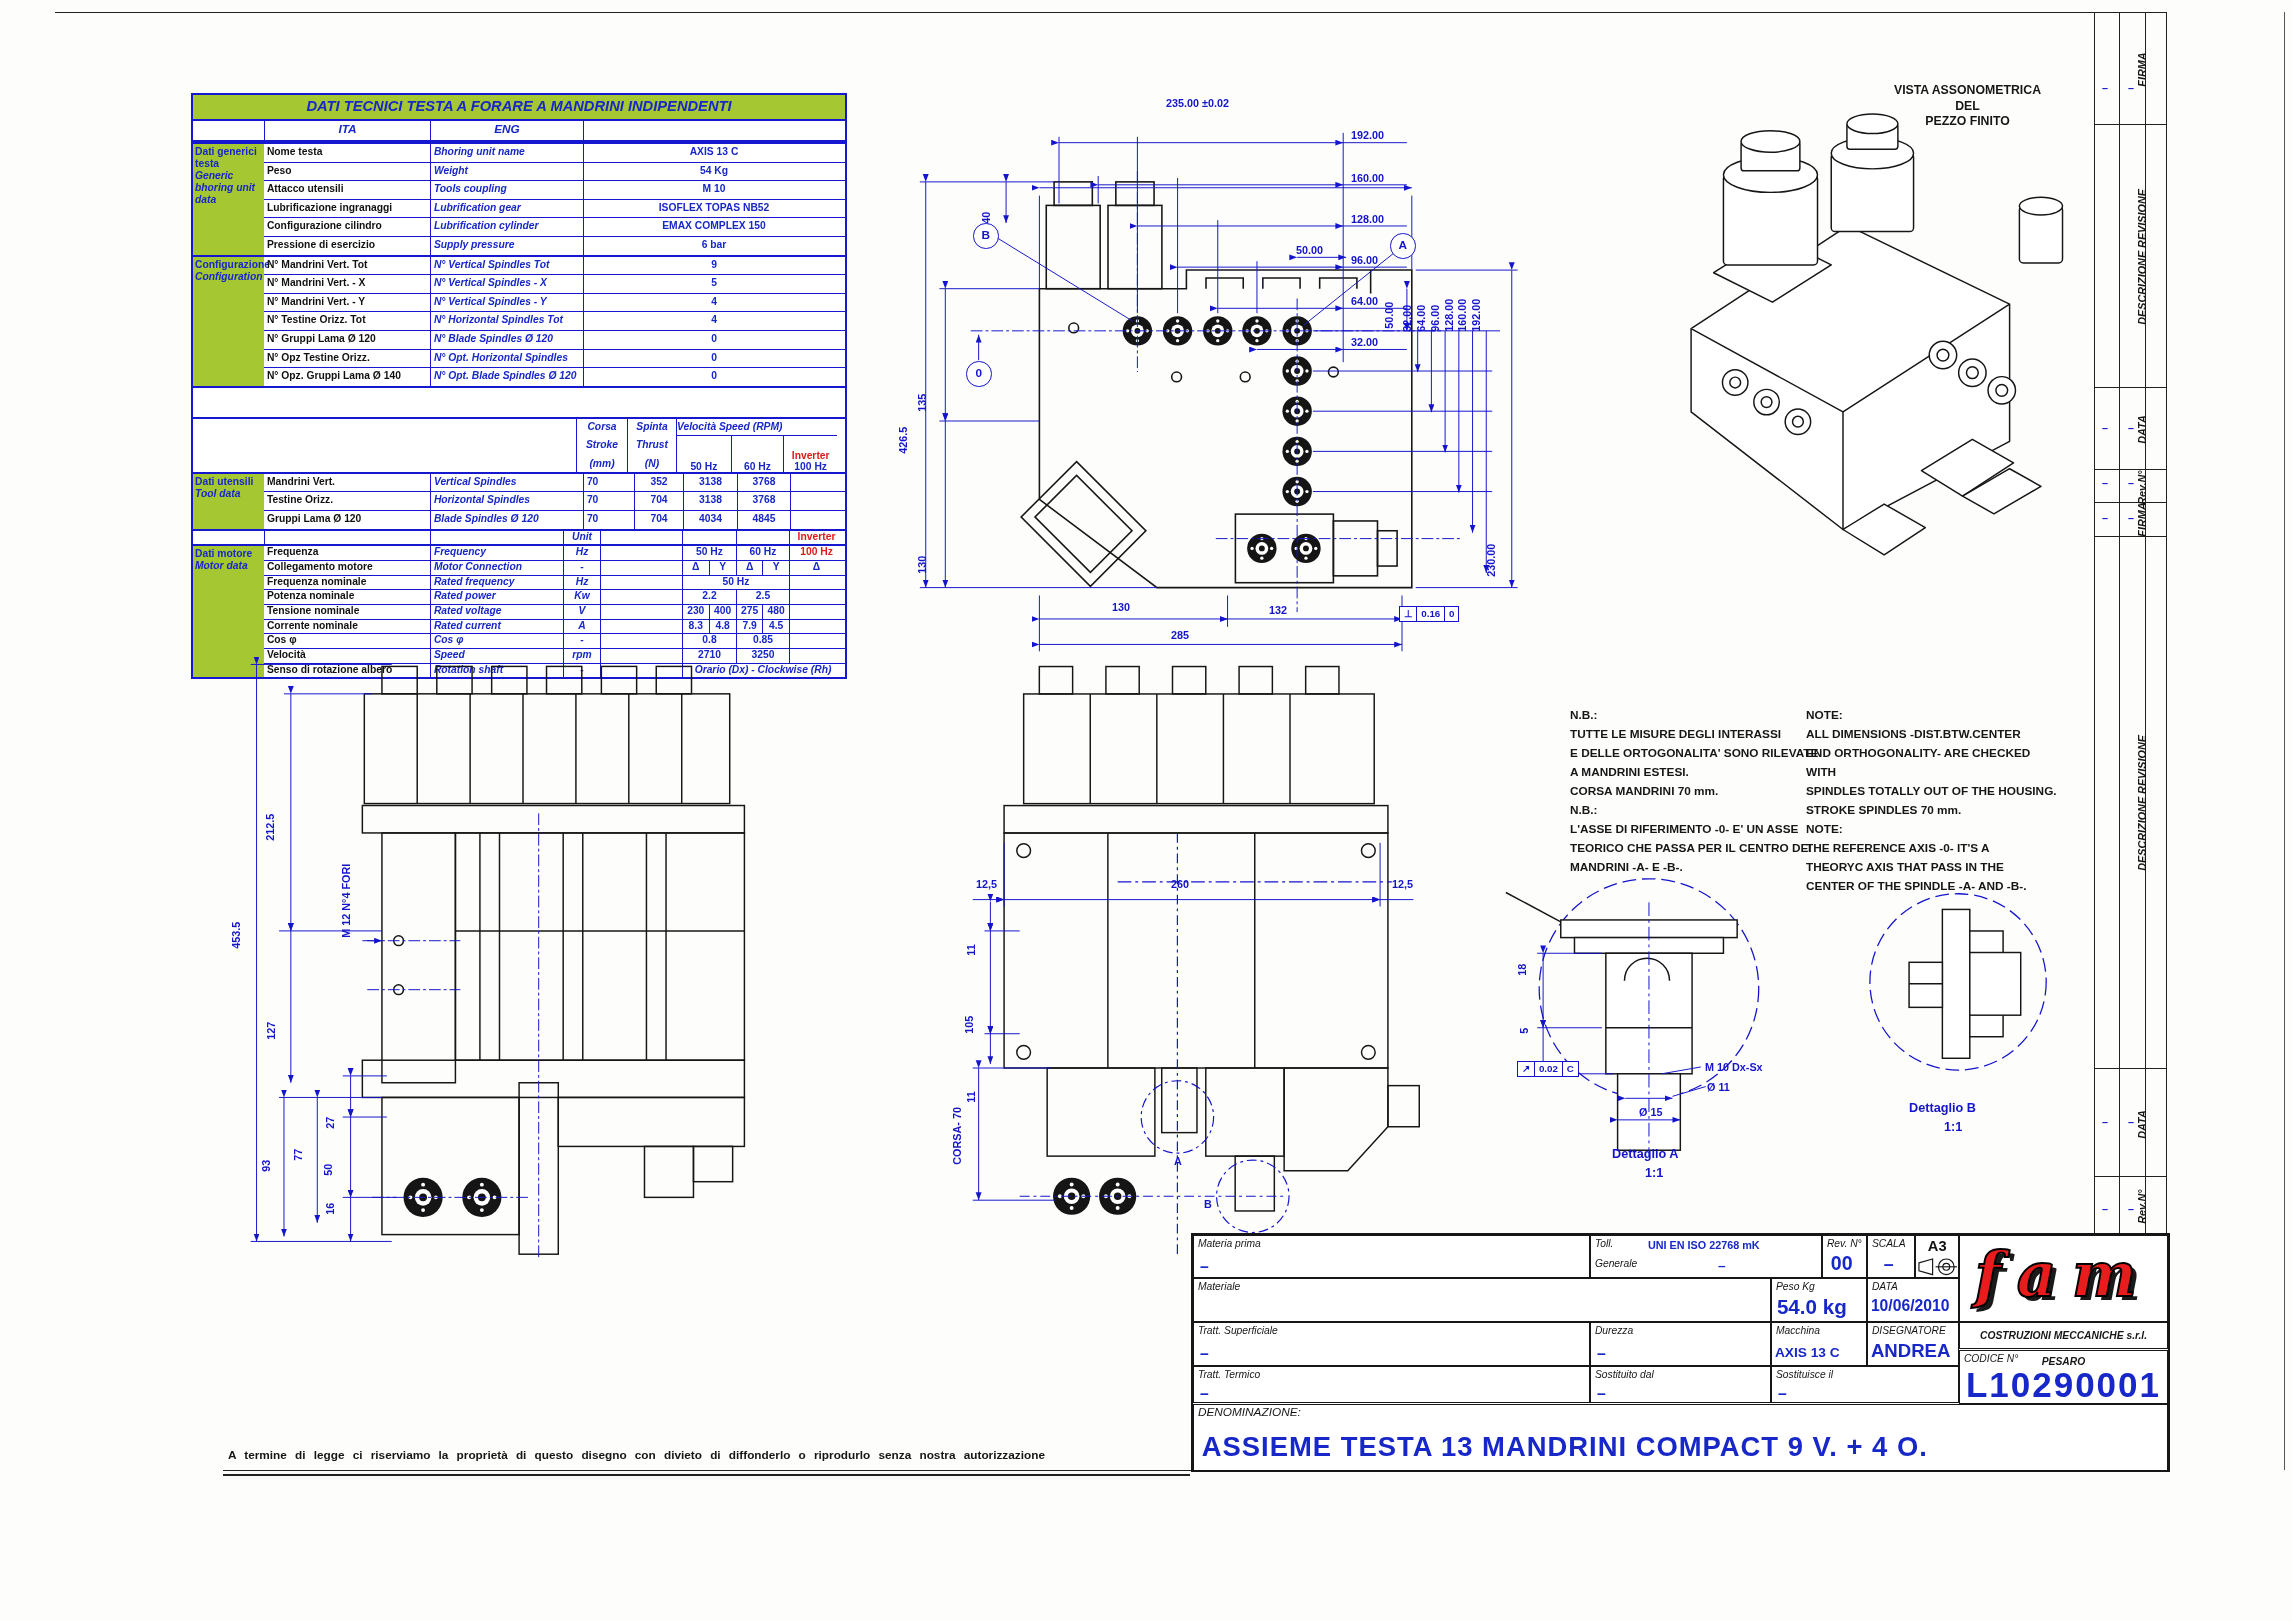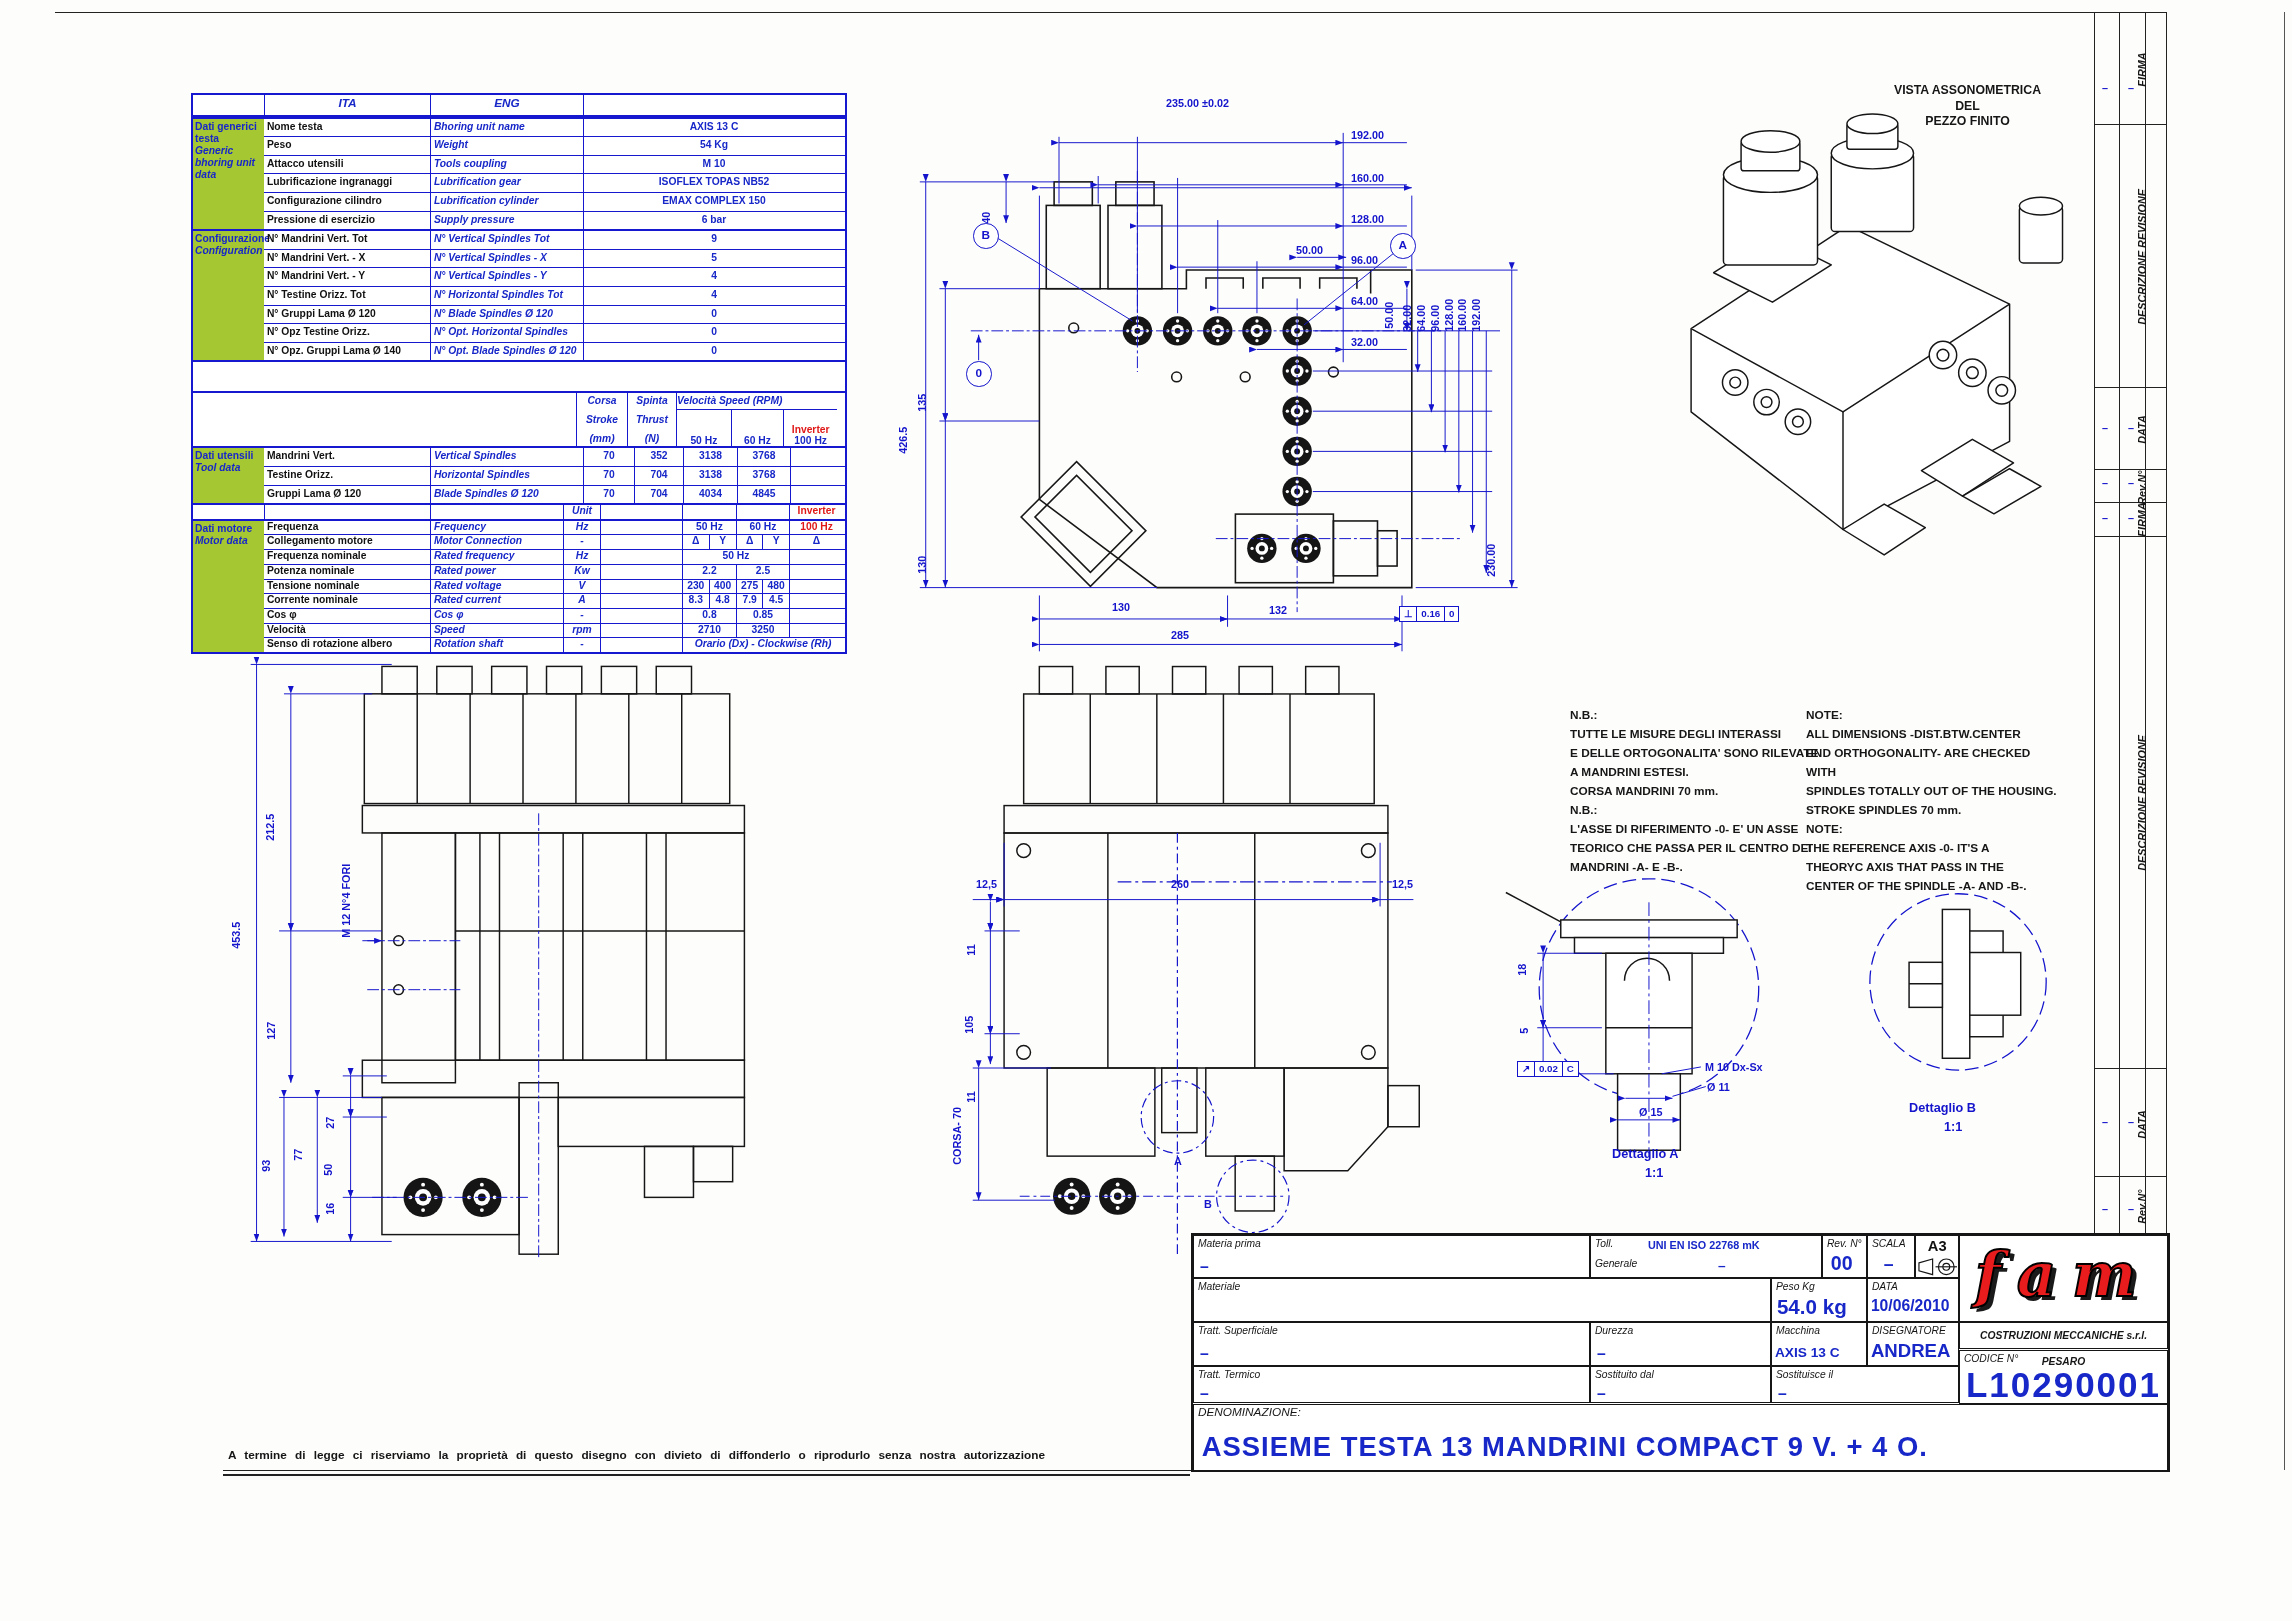--- a/index.html
+++ b/index.html
@@ -20,21 +20,21 @@
   .slabel{width:71px;background:#a5c732;color:#1727c8;padding:2px 2px;box-sizing:border-box;font-size:10.3px;line-height:12px}
   .slabel .it{font-style:italic;display:block}
   .rows{flex:1;min-width:0}
   .trow{display:flex;height:17.6px;border-top:1px solid #1518cf;align-items:stretch}
   .trow:first-child{border-top:0}
   .trow .c{line-height:16.7px}
   .w-lab{width:71px}
   .w-ita{width:166px;color:#111}
   .w-eng{width:153px;color:#1727c8;font-style:italic}
   .w-val{width:261px;text-align:center;color:#1727c8}
-  .w-corsa{width:51px;text-align:center;color:#1727c8}
+  .w-corsa{width:51px;color:#1727c8}
   .w-spinta{width:49px;text-align:center;color:#1727c8}
   .w-h50{width:54px;text-align:center;color:#1727c8}
   .w-h60{width:53px;text-align:center;color:#1727c8}
   .w-inv{width:54px;text-align:center;color:#1727c8}
   .gap-row{height:29px;border-top:2px solid #1518cf}
   .sphead{display:flex;height:53px;border-top:2px solid #1518cf}
   .sphead .sp3{display:flex;flex-direction:column;justify-content:space-between;color:#1727c8;font-style:italic;text-align:center;font-size:10.3px;line-height:11.8px;padding:2px 0}
   .spacer{width:383px;border-left:0}
   .velzone{width:161px;display:flex;flex-direction:column;box-sizing:border-box;border-left:1px solid #1518cf}
   .velrow1{height:15.7px;text-align:left;color:#1727c8;font-style:italic;line-height:15.7px;border-bottom:1px solid #1518cf}
@@ -87,20 +87,21 @@
 <body>
 
 <div id="sheet">
 
   <div class="hline" style="left:55px;top:11.8px;width:2111px"></div>
   <div class="vline" style="left:2284px;top:11.8px;height:1458px;background:#555"></div>
   <div class="hline" style="left:223px;top:1470px;width:1943px"></div>
   <div class="hline" style="left:223px;top:1474px;width:967px;height:2px"></div>
 
   <div class="tt">
+    <div class="tt-title">DATI TECNICI TESTA A FORARE A MANDRINI INDIPENDENTI</div>
     <div class="tt-colhead">
       <div class="c w-lab"></div>
       <div class="c w-ita">ITA</div>
       <div class="c w-eng" style="font-style:italic">ENG</div>
       <div class="c w-val"></div>
     </div>
 
     <div class="sect">
       <div class="slabel">
         <span>Dati generici testa</span>

